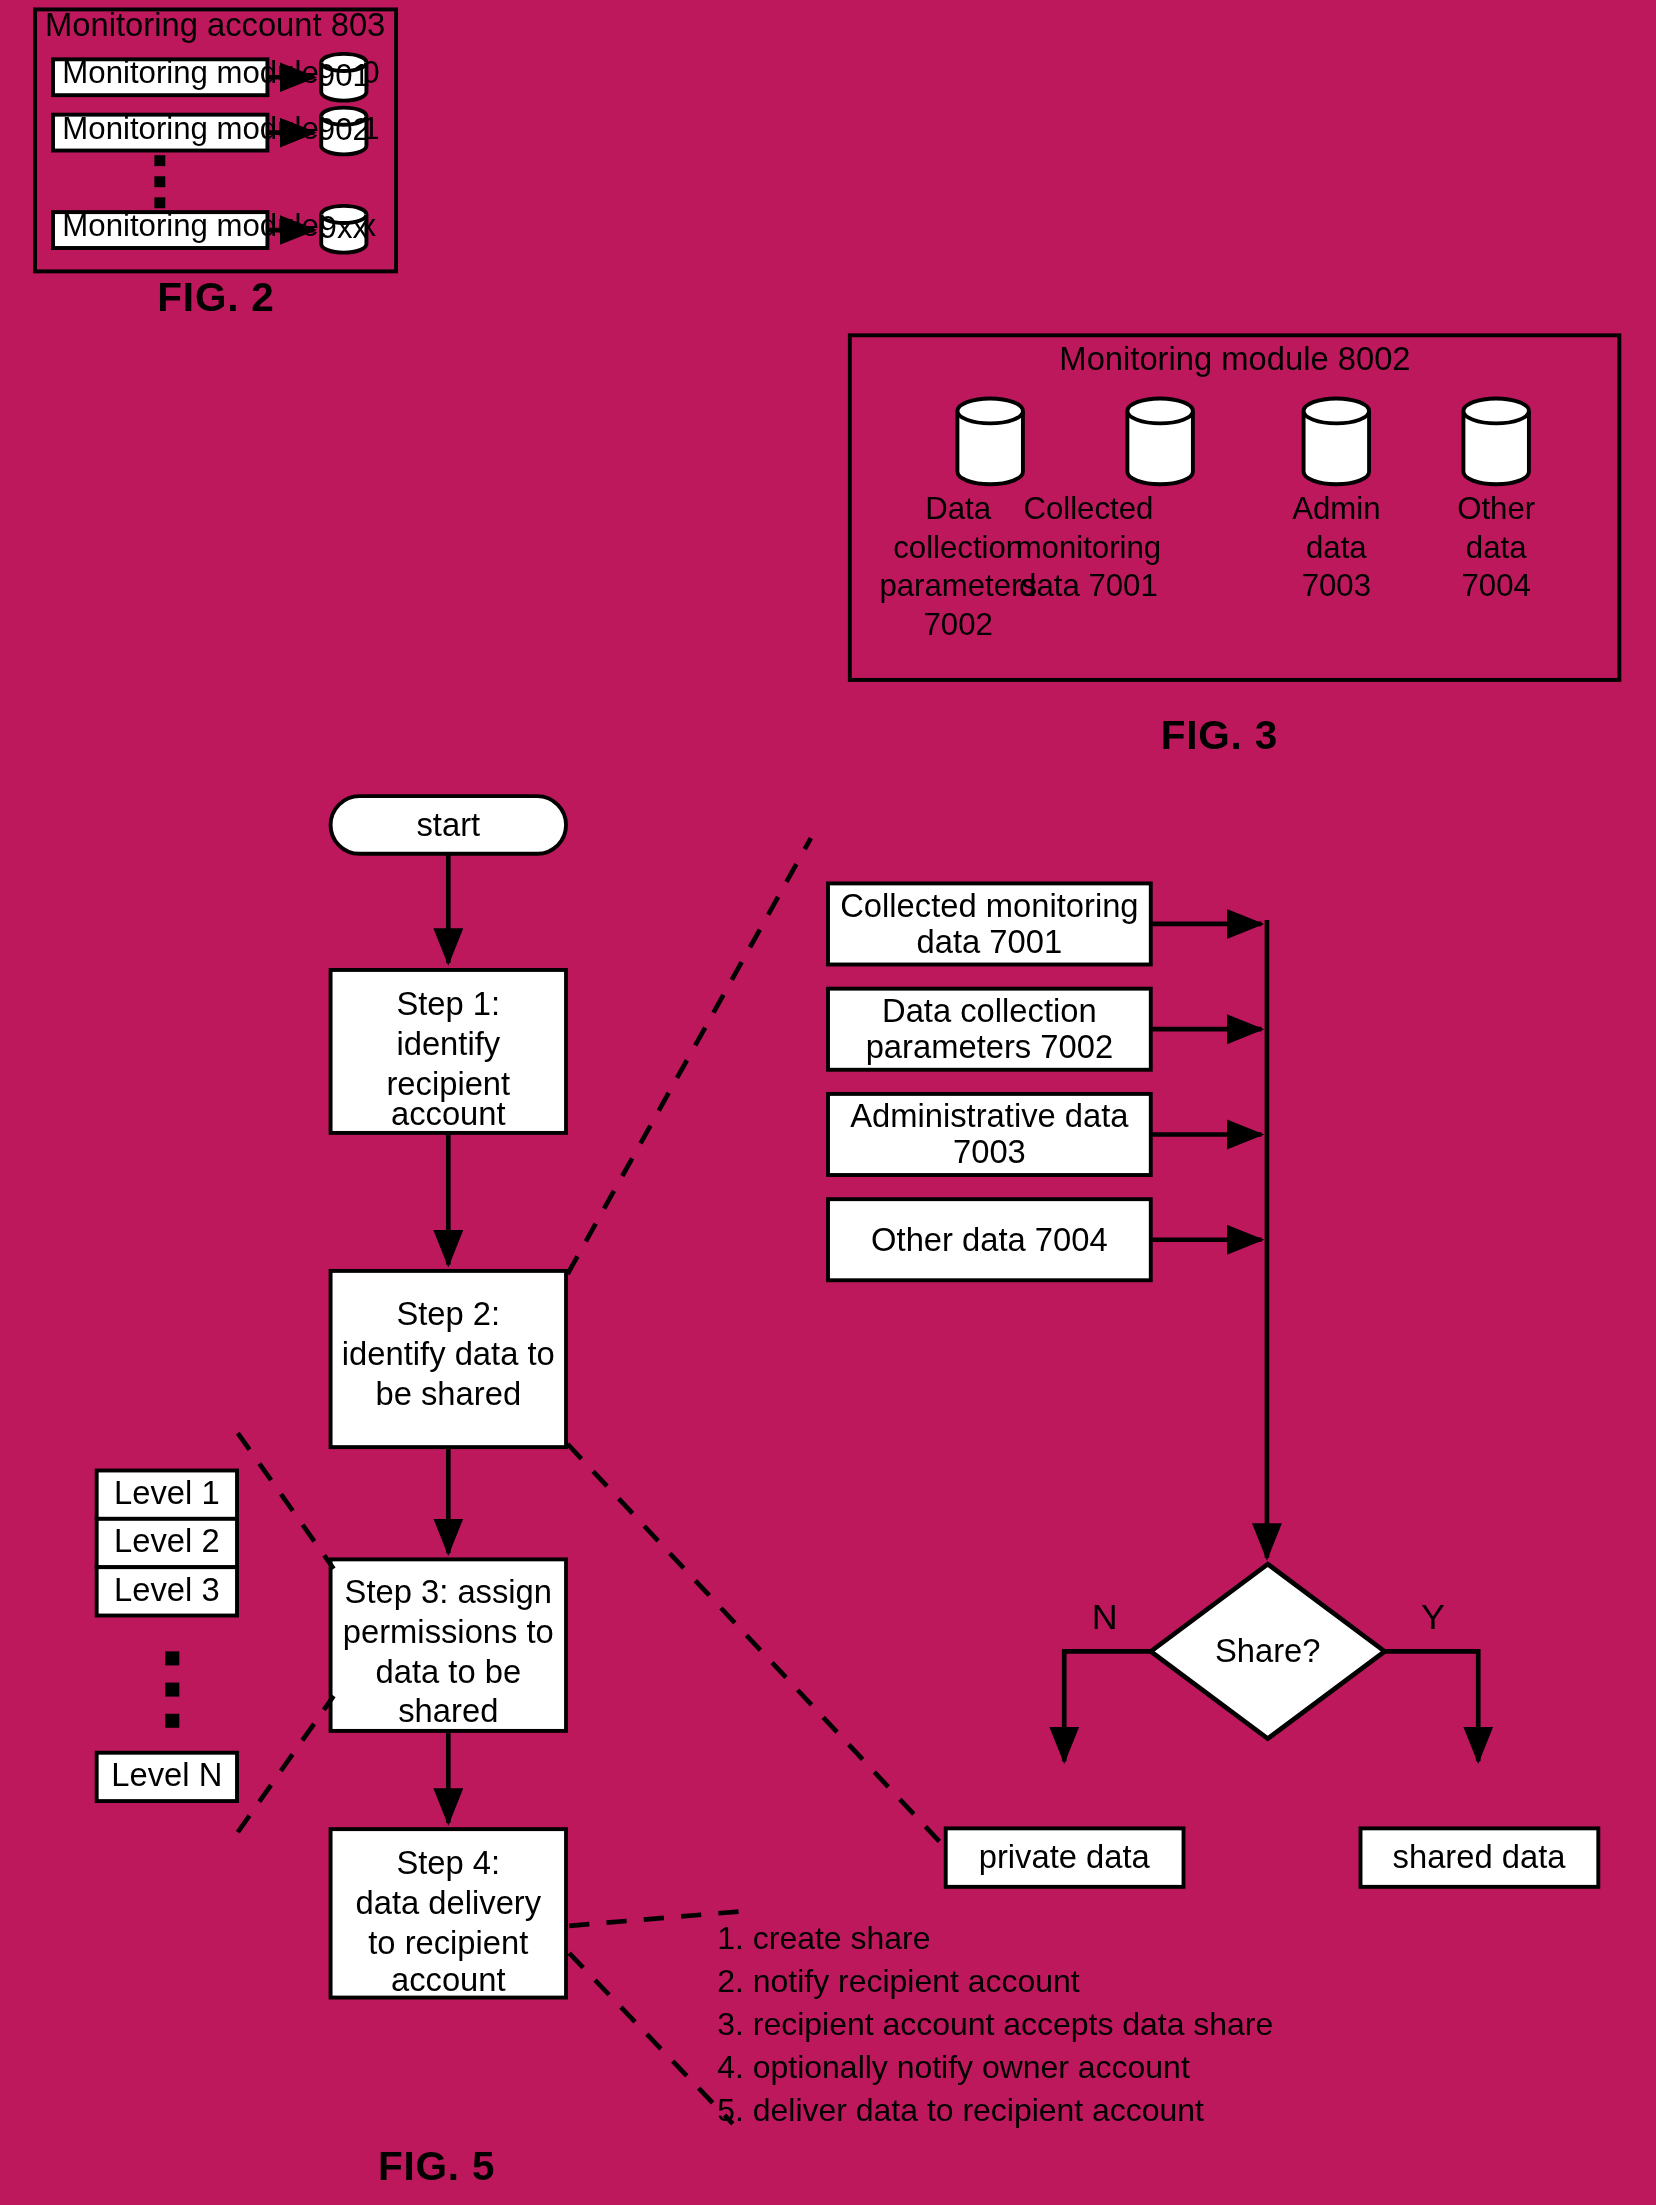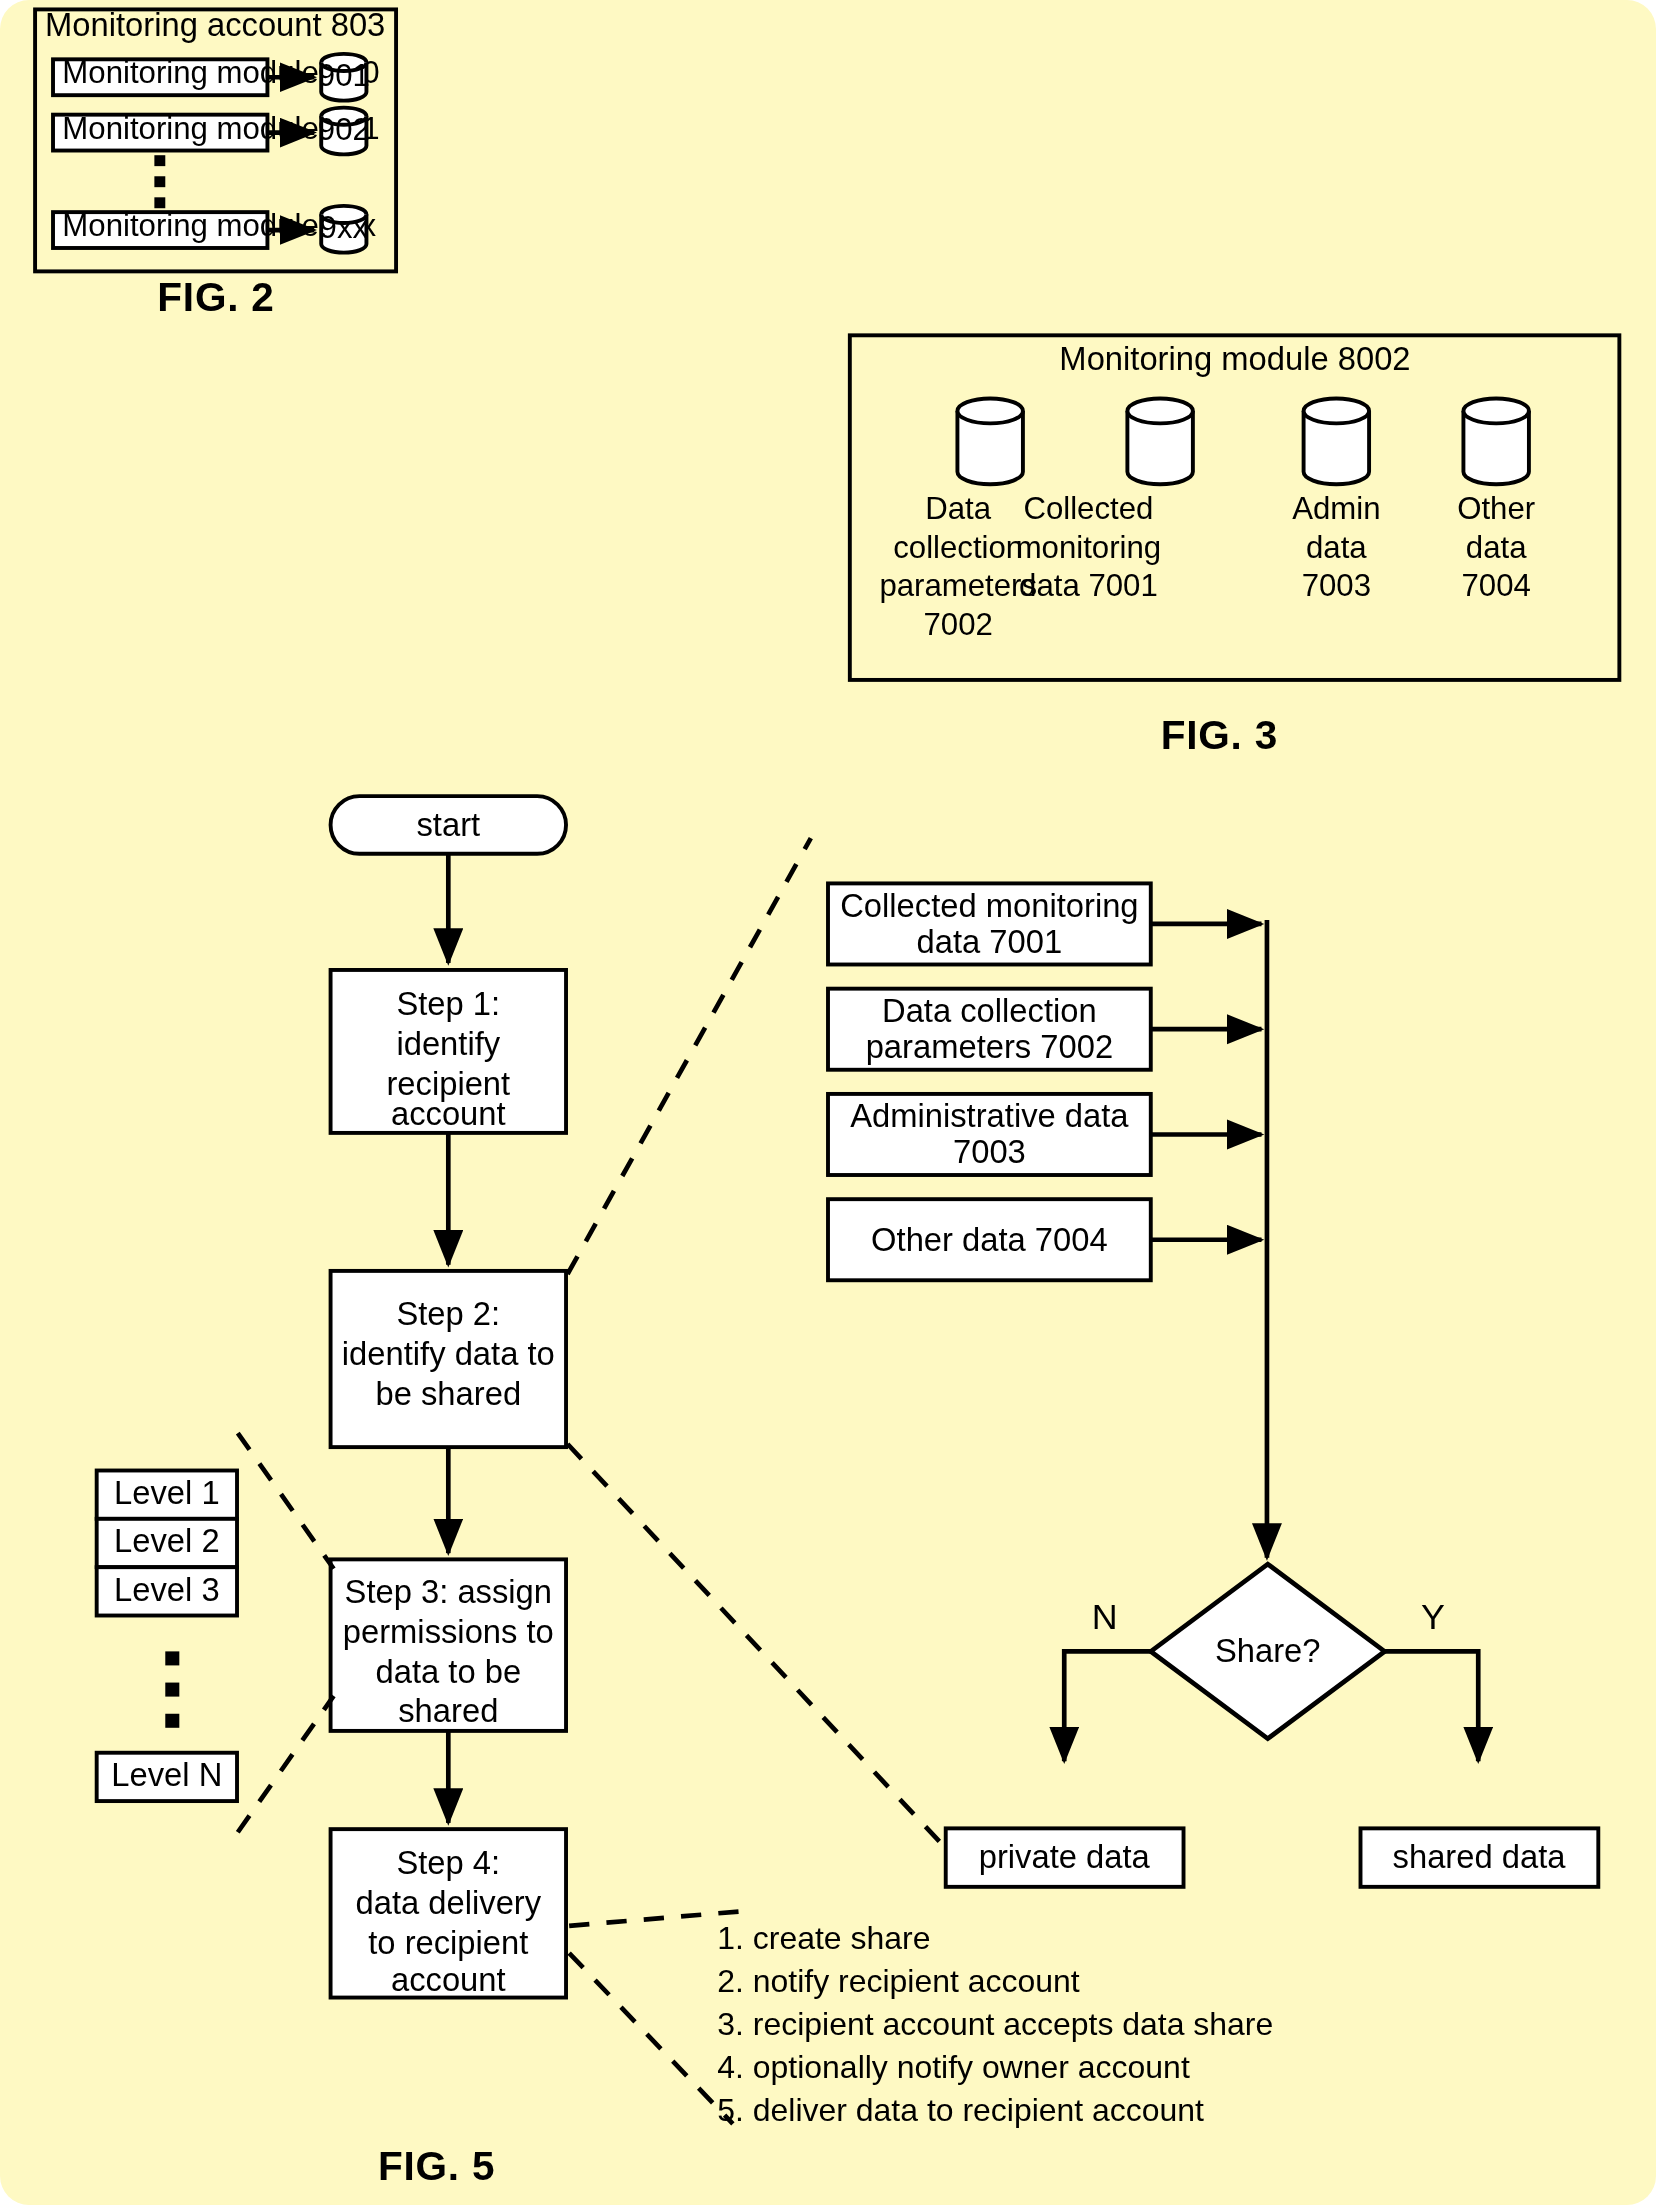--- a/index.html
+++ b/index.html
@@ -11,22 +11,21 @@
     width: 1656px;
     height: 2205px;
     font-family: "Liberation Sans", sans-serif;
     color: #000000;
     overflow: hidden;
   }
   #sheet {
     position: relative;
     width: 1656px;
     height: 2205px;
-    background: #fef9c3;
-    border-radius: 29px;
+    background: #be185d;
   }
   svg.layer {
     position: absolute;
     left: 0;
     top: 0;
     width: 1656px;
     height: 2205px;
   }
   svg text {
     font-family: "Liberation Sans", sans-serif;

